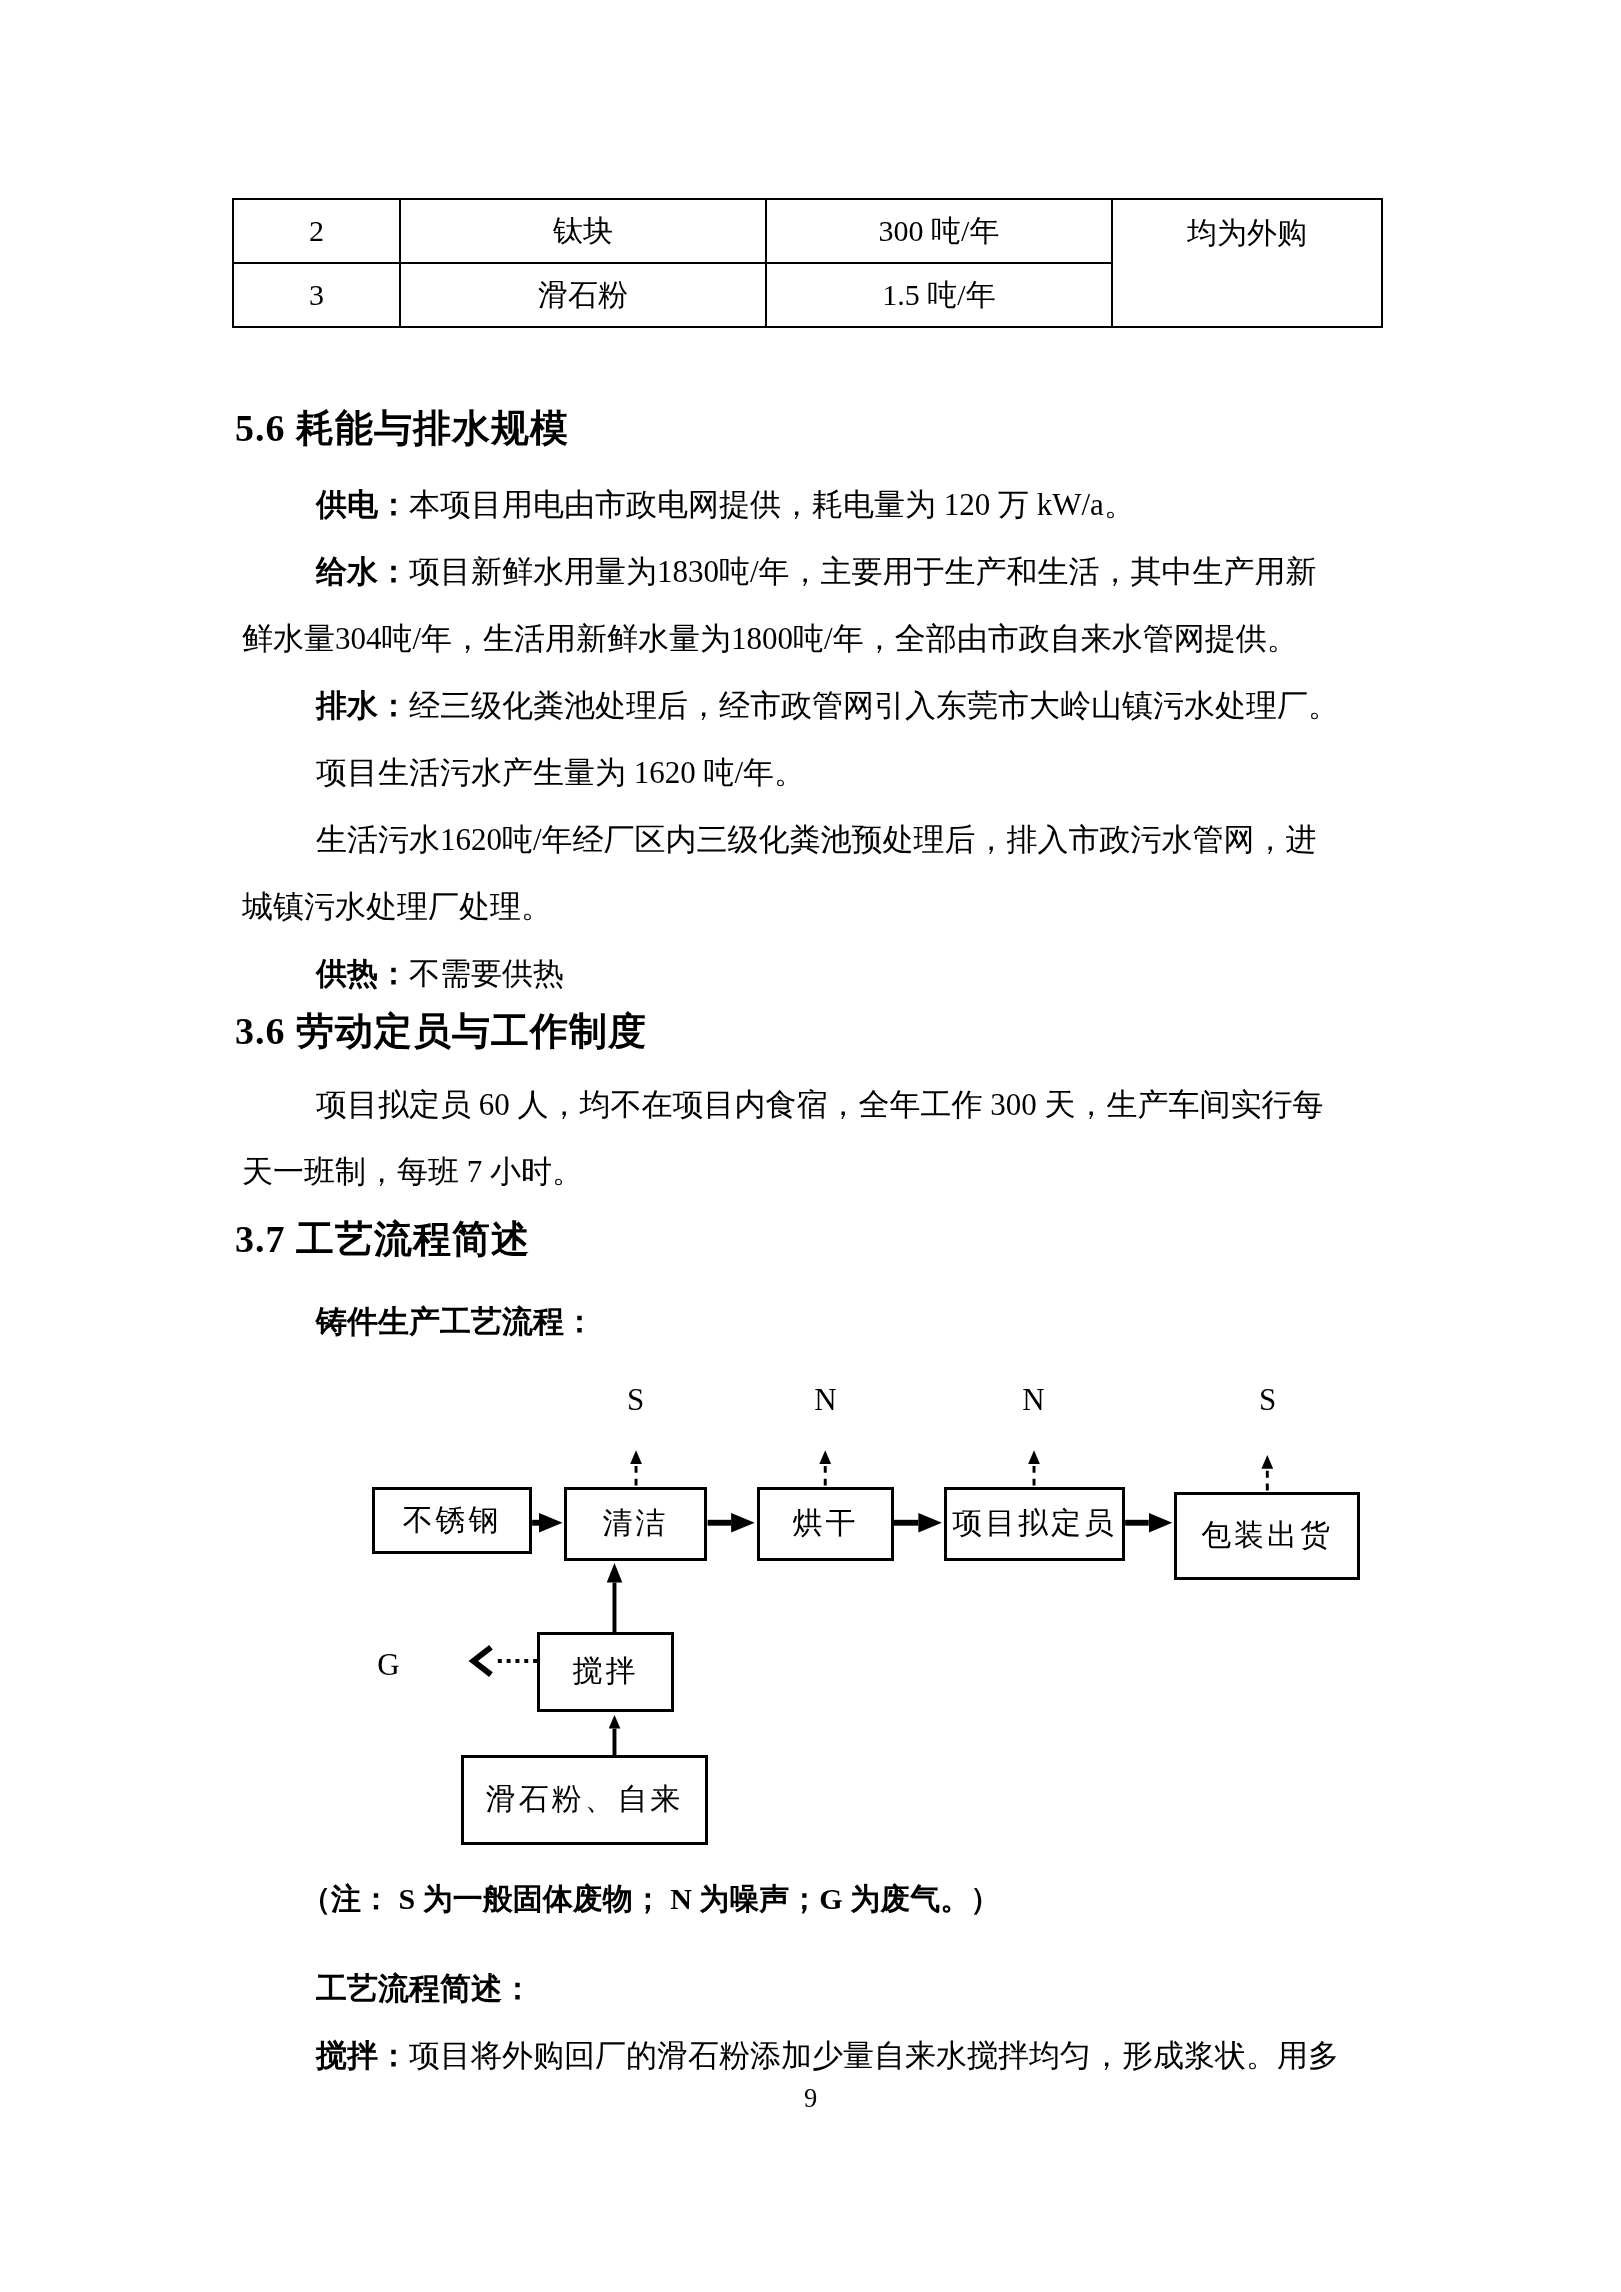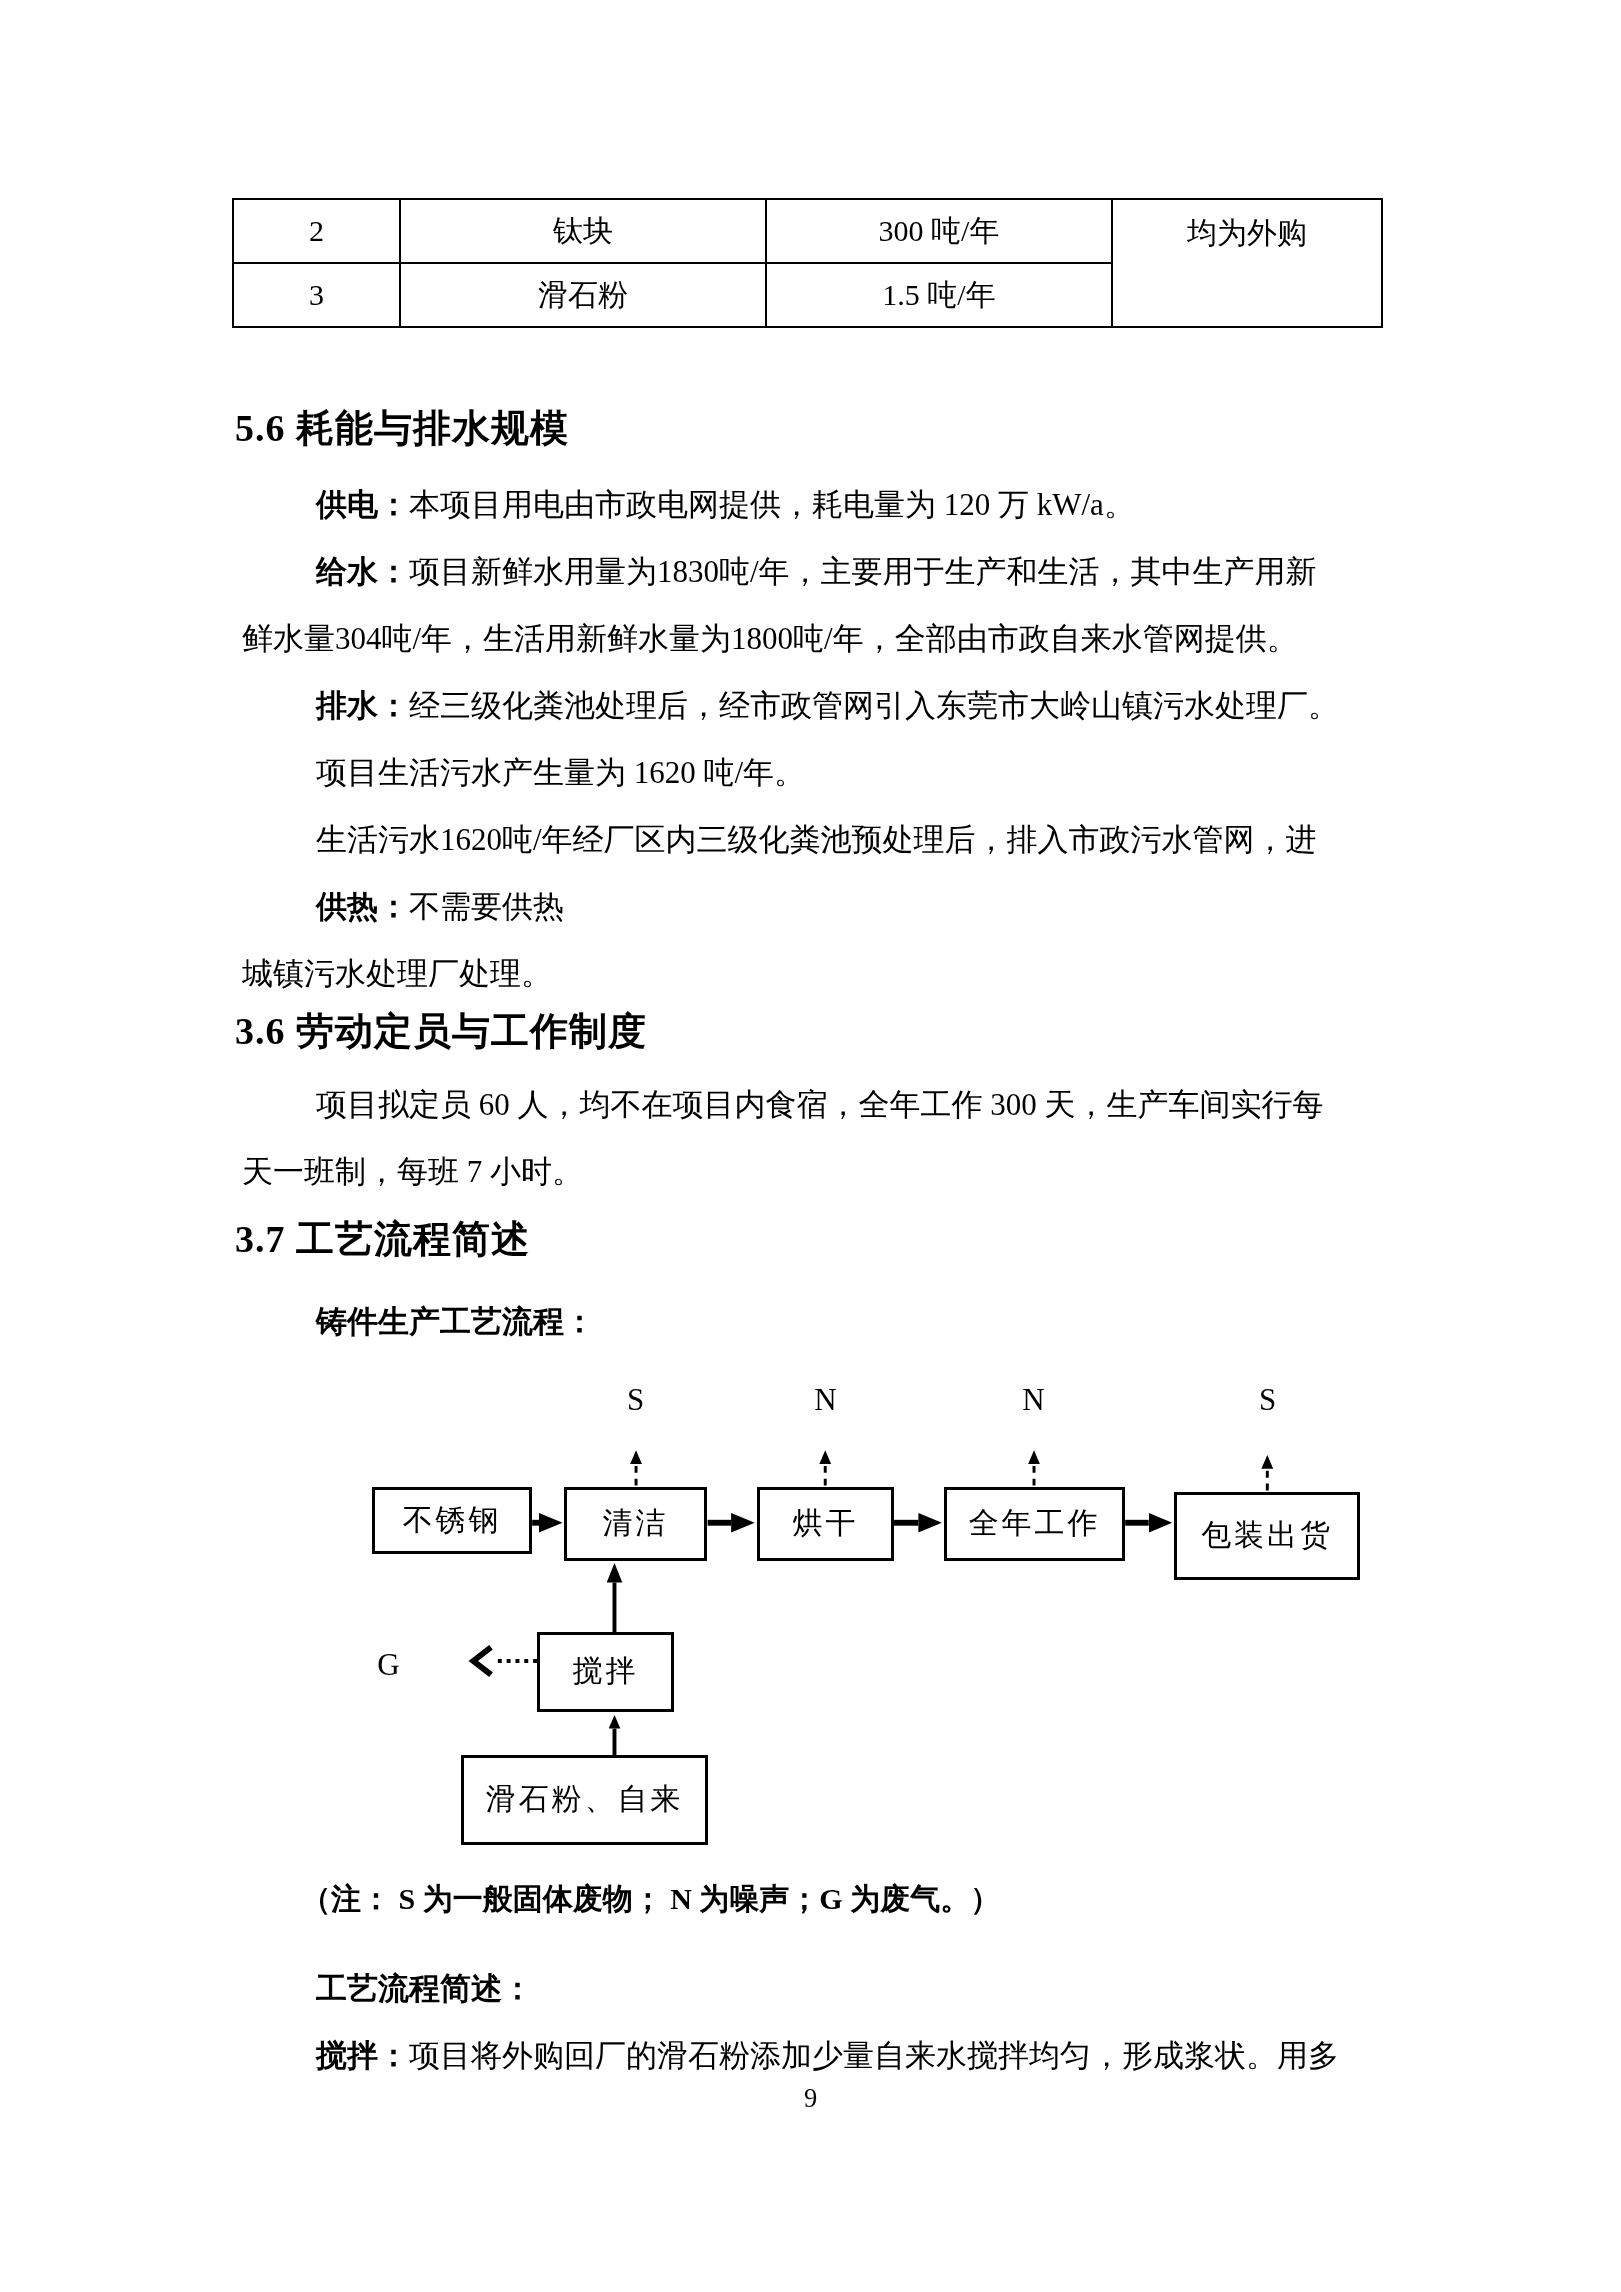--- a/index.html
+++ b/index.html
@@ -103,22 +103,22 @@
   </table>
 
   <div class="h-section">5.6 耗能与排水规模</div>
   <div class="bodyblock">
     <p class="line indent"><span class="lead">供电：</span><span>本项目用电由市政电网提供，耗电量为 120 万 kW/a。</span></p>
     <p class="line indent"><span class="lead">给水：</span><span>项目新鲜水用量为1830吨/年，主要用于生产和生活，其中生产用新</span></p>
     <p class="line"><span>鲜水量304吨/年，生活用新鲜水量为1800吨/年，全部由市政自来水管网提供。</span></p>
     <p class="line indent"><span class="lead">排水：</span><span>经三级化粪池处理后，经市政管网引入东莞市大岭山镇污水处理厂。</span></p>
     <p class="line indent"><span>项目生活污水产生量为 1620 吨/年。</span></p>
     <p class="line indent"><span>生活污水1620吨/年经厂区内三级化粪池预处理后，排入市政污水管网，进</span></p>
+    <p class="line"><span>城镇污水处理厂处理。</span></p>
     <p class="line indent"><span class="lead">供热：</span><span>不需要供热</span></p>
-    <p class="line"><span>城镇污水处理厂处理。</span></p>
   </div>
 
   <div class="h-section h36">3.6 劳动定员与工作制度</div>
   <div class="bodyblock bodyblock2">
     <p class="line indent"><span>项目拟定员 60 人，均不在项目内食宿，全年工作 300 天，生产车间实行每</span></p>
     <p class="line"><span>天一班制，每班 7 小时。</span></p>
   </div>
 
   <div class="h-section h37">3.7 工艺流程简述</div>
   <div class="bodyblock" style="margin-top:0;">
@@ -153,21 +153,21 @@
 
       <line x1="380" y1="408" x2="380" y2="381" stroke="#000" stroke-width="4" marker-end="url(#mSmall)"></line>
 
       <line x1="301" y1="312" x2="258" y2="312" stroke="#000" stroke-width="4" stroke-dasharray="4 5"></line>
       <polyline points="254,298 236,312 254,326" fill="none" stroke="#000" stroke-width="6"></polyline>
     </svg>
 
     <div class="fbox b-stainless">不锈钢</div>
     <div class="fbox b-clean">清洁</div>
     <div class="fbox b-dry">烘干</div>
-    <div class="fbox b-coat">全年工作</div>
+    <div class="fbox b-coat">项目拟定员</div>
     <div class="fbox b-pack">包装出货</div>
     <div class="fbox b-mix">搅拌</div>
     <div class="fbox b-talc">滑石粉、自来</div>
 
     <div class="emission e-s1">S</div>
     <div class="emission e-n1">N</div>
     <div class="emission e-n2">N</div>
     <div class="emission e-s2">S</div>
     <div class="emission e-g">G</div>
   </div>

